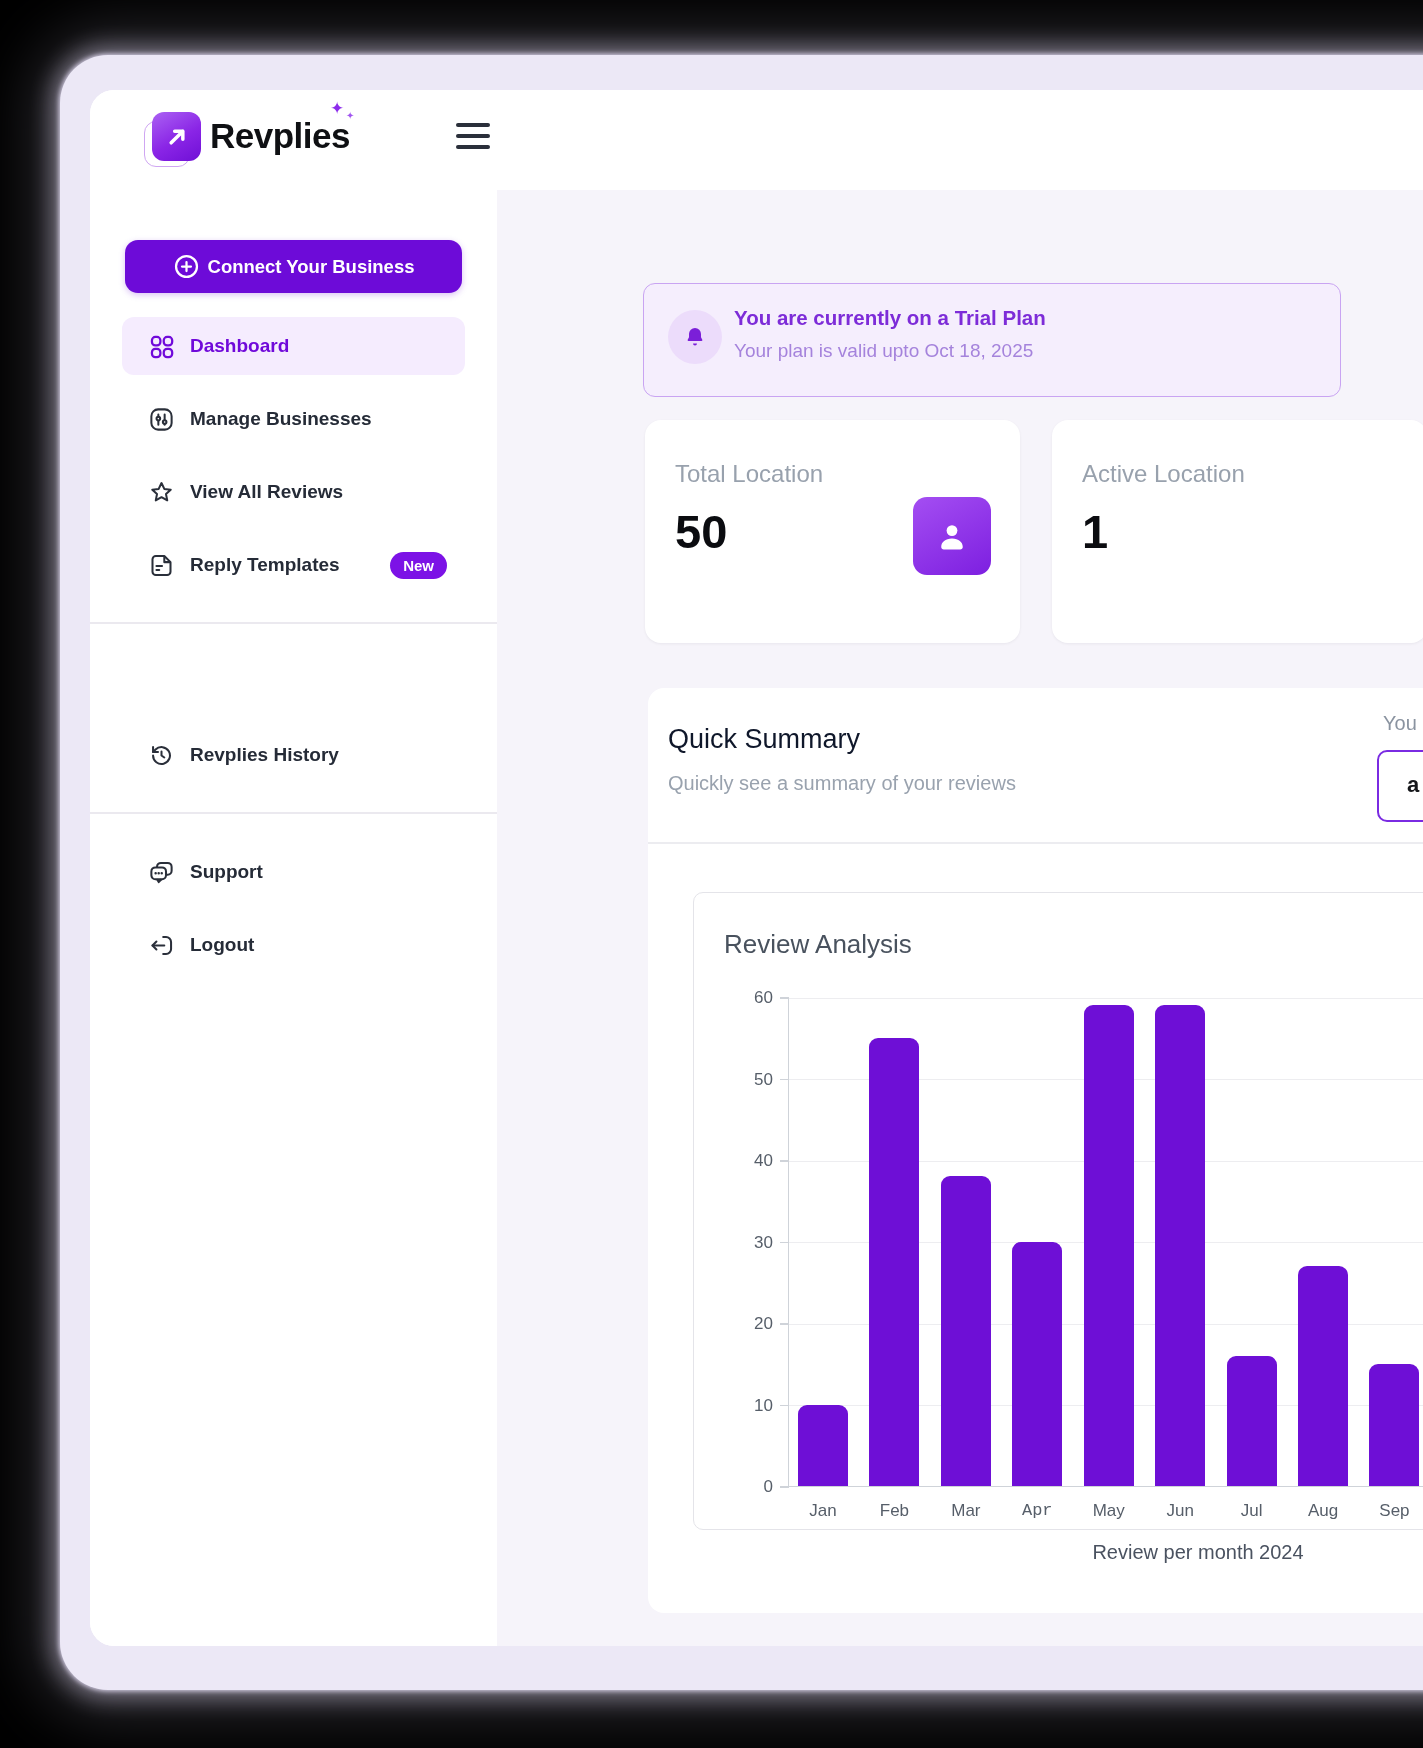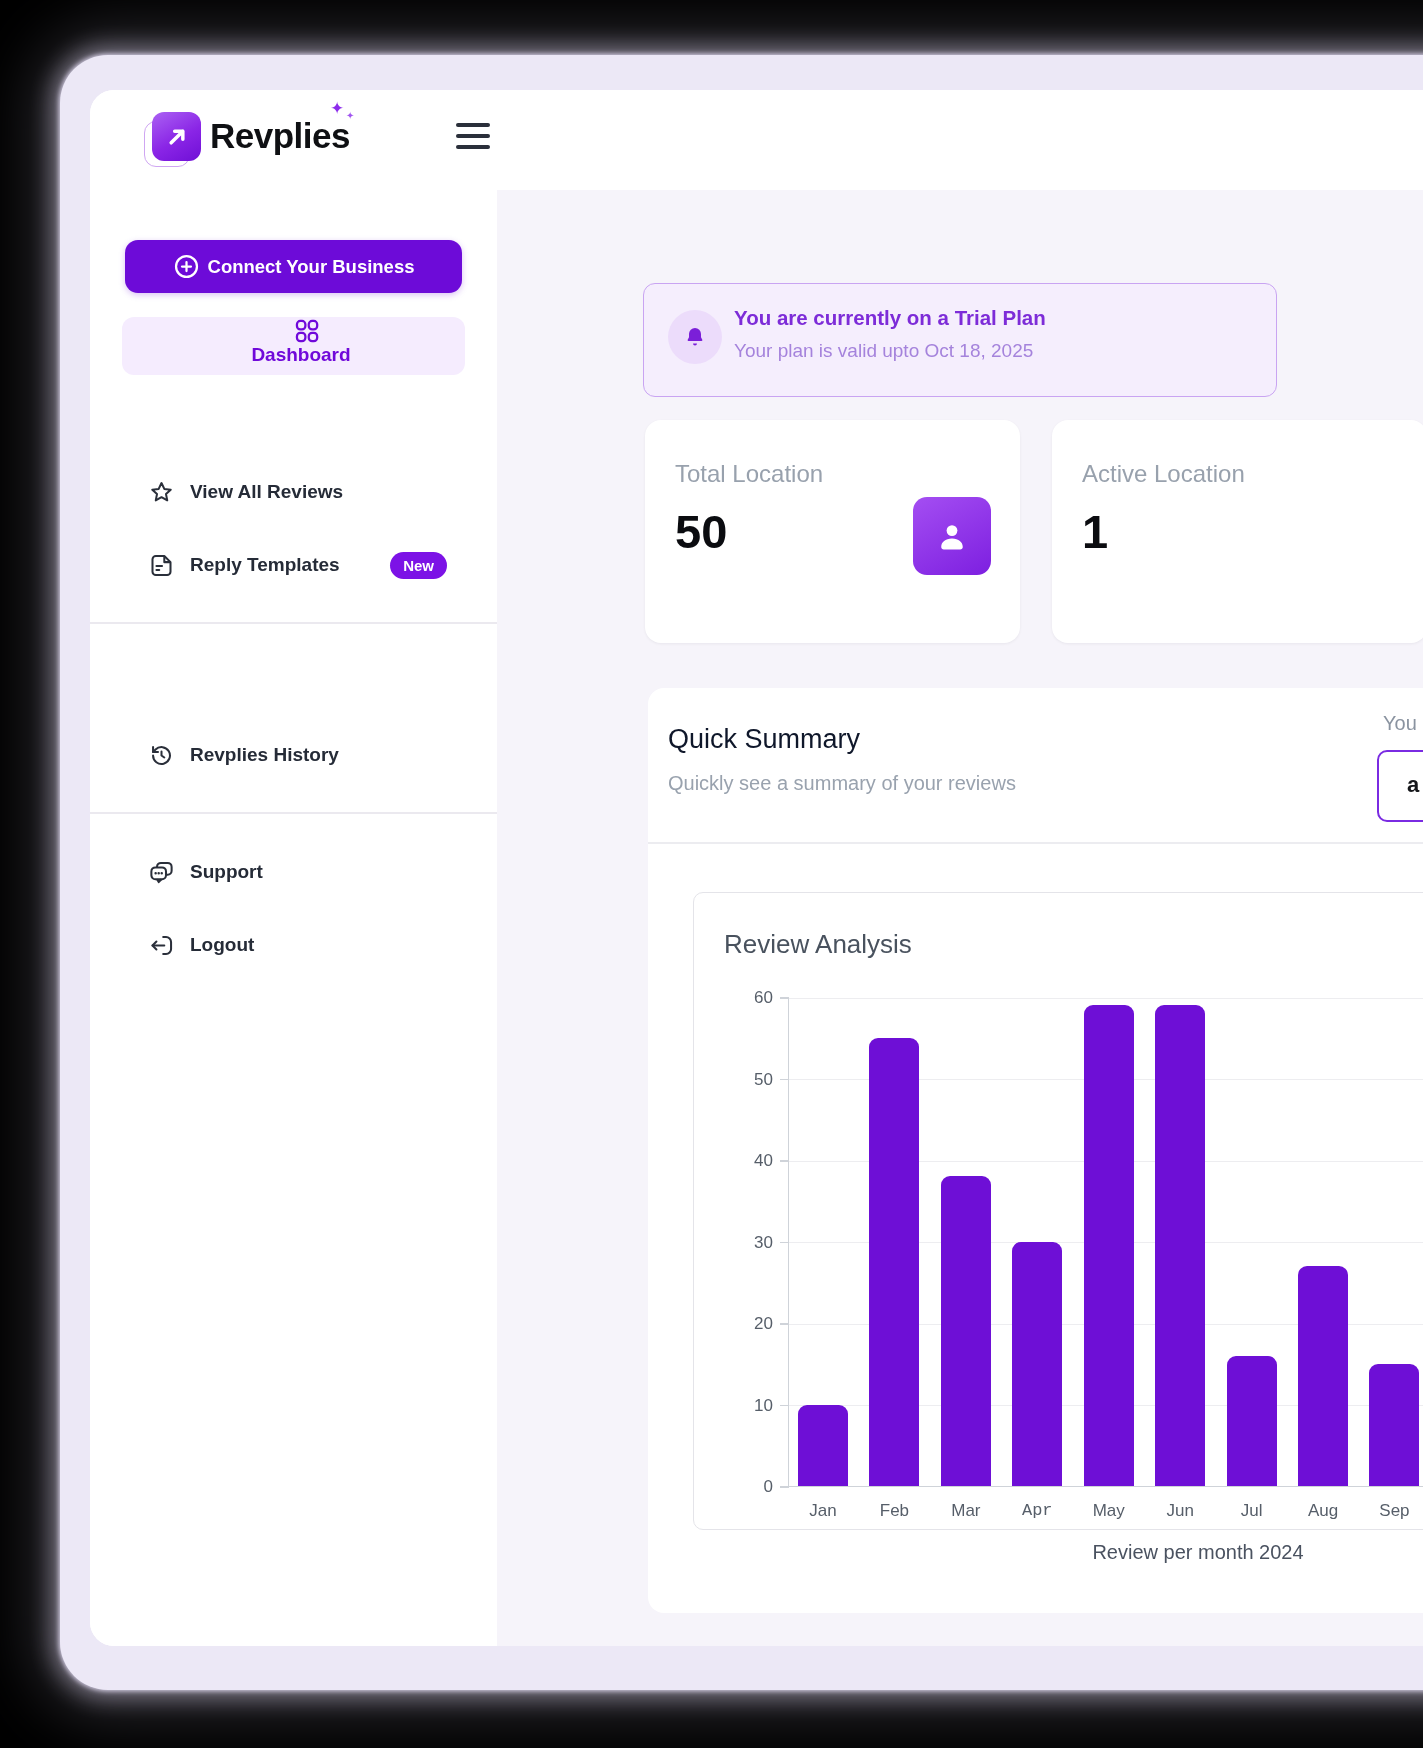--- a/index.html
+++ b/index.html
@@ -40,31 +40,31 @@
     display:flex; align-items:center; justify-content:center; gap:8px;
     font-family:"Liberation Sans",sans-serif; font-size:18.5px; font-weight:700;
     box-shadow:0 2px 6px rgba(109,11,216,.25);
   }
   .nav-item{
     position:absolute; left:32px; width:343px; height:58px; border-radius:12px;
     display:flex; align-items:center; cursor:pointer; color:#252b37;
   }
   .nav-item .nv-icon{ margin-left:26px; width:27px; height:27px; display:flex; align-items:center; justify-content:center; }
   .nav-item .nv-label{ margin-left:15px; font-size:19px; font-weight:600; }
-  .nav-item.active{ background:#f5ecfe; color:#7009da;flex-direction:column; }
+  .nav-item.active{ background:#f5ecfe; color:#7009da; }
   .nav-item.active .nv-label{ font-weight:700; }
   .badge-new{
     margin-left:auto; margin-right:18px; background:#7c12e6; color:#fff;
     font-size:15px; font-weight:700; border-radius:14px; padding:5px 13px;
   }
   .side-divider{ position:absolute; left:0; width:407px; height:1.5px; background:#ebe9ef; }
   
   .main-bg{ position:absolute; left:407px; top:100px; right:-120px; bottom:0; background:#f6f4fa; }
   .banner{
-    position:absolute; left:553px; top:193px; width:634px; height:114px;
+    position:absolute; left:553px; top:193px; width:698px; height:114px;
     background:#f5eefd; border:1.5px solid #c9a4f2; border-radius:12px;
   }
   .banner-circle{ position:absolute; left:24px; top:26px; width:54px; height:54px;
     border-radius:50%; background:#ecdcfb; display:flex; align-items:center; justify-content:center; }
   .banner-title{ position:absolute; left:90px; top:22px; font-size:20.5px; font-weight:700; color:#7d2cd8; }
   .banner-sub{ position:absolute; left:90px; top:56px; font-size:19px; color:#a583dc; }
   .stat-card{
     position:absolute; top:330px; width:375px; height:223px; background:#fff;
     border-radius:16px; box-shadow:0 1px 3px rgba(16,24,40,.06);
   }
@@ -138,20 +138,32 @@
         <svg width="27" height="27" viewBox="0 0 24 24" fill="none" stroke="#7009da" stroke-width="2">
           <rect x="3.5" y="3.5" width="7.5" height="7.5" rx="3"></rect>
           <rect x="14" y="3.5" width="7.5" height="7.5" rx="3"></rect>
           <rect x="3.5" y="14" width="7.5" height="7.5" rx="3"></rect>
           <rect x="14" y="14" width="7.5" height="7.5" rx="3"></rect>
         </svg>
       </span>
       <span class="nv-label">Dashboard</span>
     </div>
 
+    <div class="nav-item" style="top:300px">
+      <span class="nv-icon">
+        <svg width="27" height="27" viewBox="0 0 24 24" fill="none" stroke="#2a2f3a" stroke-width="1.8">
+          <rect x="3" y="3" width="18" height="18" rx="6"></rect>
+          <path d="M9.2 7.5v2M9.2 13.5v3.2" stroke-linecap="round"></path>
+          <circle cx="9.2" cy="11.2" r="1.6"></circle>
+          <path d="M14.8 7.5v4.8M14.8 16.2v0.4" stroke-linecap="round"></path>
+          <circle cx="14.8" cy="14.2" r="1.6"></circle>
+        </svg>
+      </span>
+      <span class="nv-label">Manage Businesses</span>
+    </div>
 
     <div class="nav-item" style="top:446px">
       <span class="nv-icon">
         <svg width="27" height="27" viewBox="0 0 24 24" fill="none" stroke="#2a2f3a" stroke-width="1.8" stroke-linejoin="round">
           <path d="M14.5 3.5H7a3 3 0 0 0-3 3v11a3 3 0 0 0 3 3h10a3 3 0 0 0 3-3V9z"></path>
           <path d="M14.5 3.5V9H20"></path>
           <path d="M7.5 12.5h5M7.5 16h2.5" stroke-linecap="round"></path>
         </svg>
       </span>
       <span class="nv-label">Reply Templates</span>

